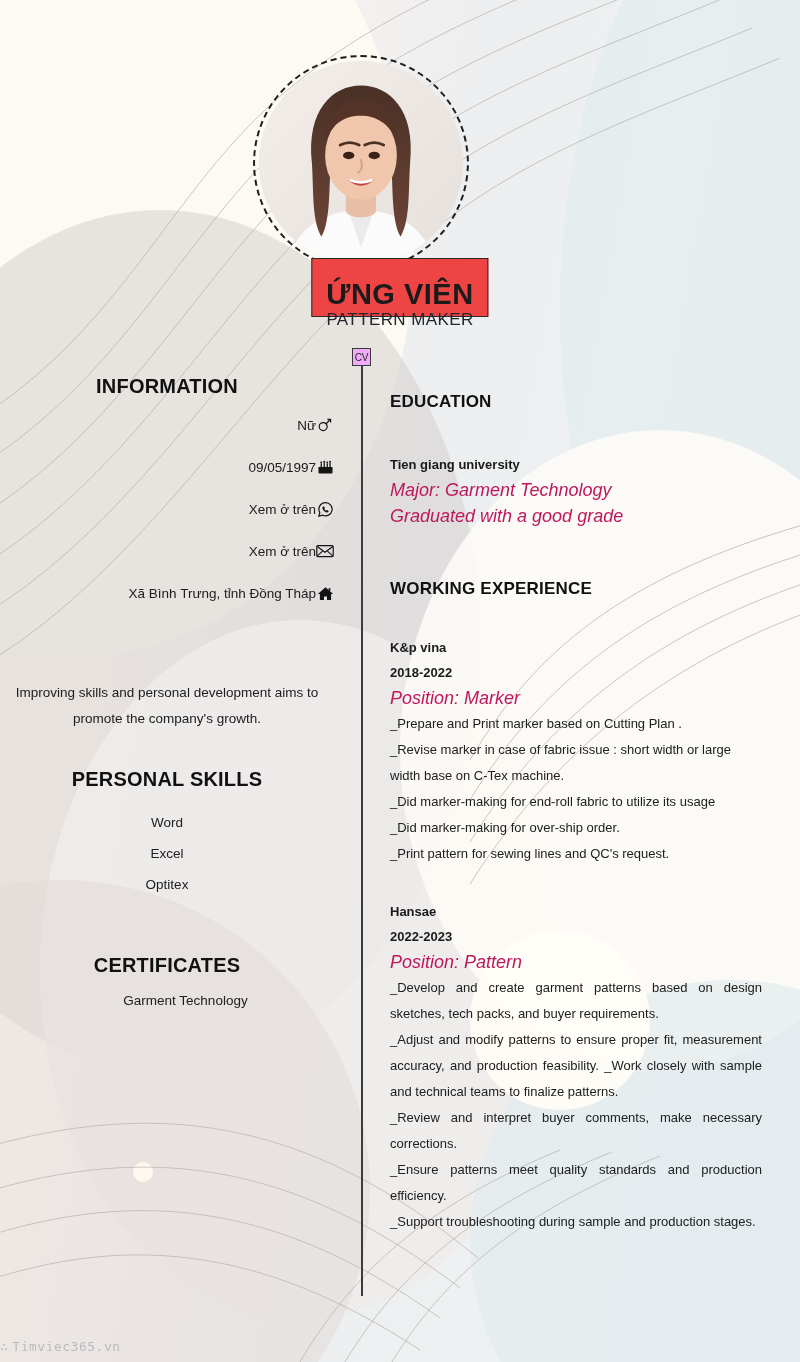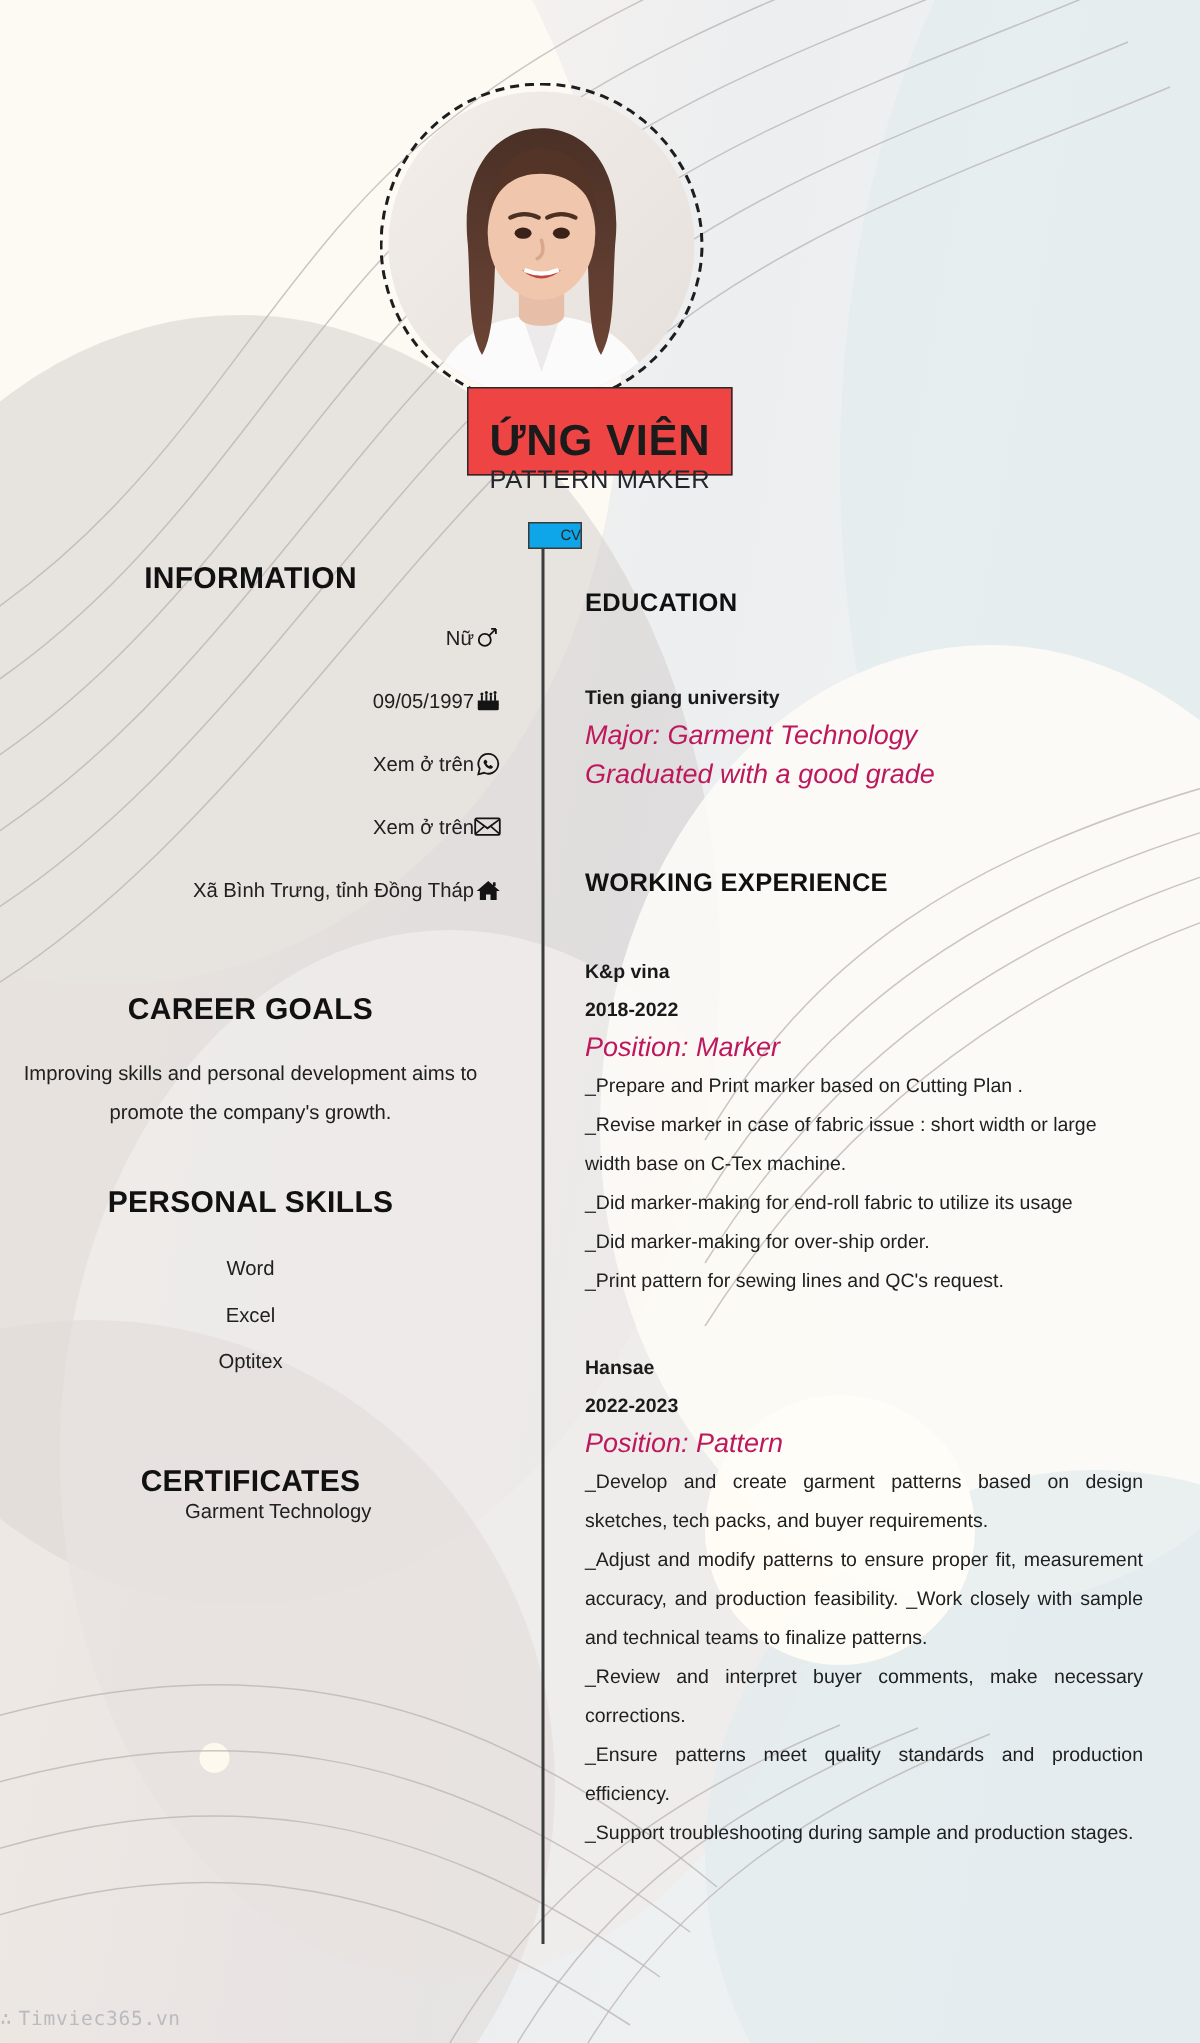--- a/index.html
+++ b/index.html
@@ -139,26 +139,26 @@
     text-align: center;
     font-size: 17px;
     letter-spacing: 0.4px;
     color: #23272b;
   }
 
   
   .cv-box {
     position: absolute;
     left: 352px; top: 348px;
-    width: 36px; height: 18px;
+    width: 19px; height: 18px;
     border: 1px solid #3a3a3a;
-    background: #0ea5e9;
+    background: #f0abfc;
     font-size: 10px;
     line-height: 18px;
-    text-align: right;
+    text-align: center;
     color: #2a2a2a;
     letter-spacing: -0.3px;
     box-sizing: border-box;
   }
   .divider {
     position: absolute;
     left: 361px; top: 366px;
     width: 2px; height: 930px;
     background: #3c3c3c;
   }
@@ -218,21 +218,21 @@
     font-size: 13.5px;
     line-height: 26px;
     color: #202020;
   }
   .skill-list { margin-top: 16px; }
   .skill-item {
     font-size: 13.5px;
     line-height: 31px;
     color: #202020;
   }
-  .cert-list { margin-top: 0; padding-left: 37px; }
+  .cert-list { margin-top: 16px; padding-left: 37px; }
   .cert-item {
     font-size: 13.5px;
     color: #202020;
   }
   .gap-36 { height: 36px; }
   .gap-54 { height: 54px; }
 
   
   .edu-block { margin-top: 40px; }
   .block-title {
@@ -423,21 +423,20 @@
         <span class="info-icon">
           <svg width="17" height="15" viewBox="0 0 17 15">
             <path d="M8.5 1.3 L0.8 8 h2.1 v6 h4.1 v-3.6 h3 V14 h4.1 V8 h2.1 Z" fill="#141414"></path>
             <rect x="11.6" y="2.2" width="1.8" height="2.6" fill="#141414"></rect>
           </svg>
         </span>
       </div>
     </div>
 
     <div class="gap-36"></div>
-    <div class="sec-head">CAREER GOALS</div>
     <div class="goal-text">Improving skills and personal development aims to promote the company's growth.</div>
 
     <div class="gap-36"></div>
     <div class="sec-head">PERSONAL SKILLS</div>
     <div class="skill-list">
       <div class="skill-item">Word</div>
       <div class="skill-item">Excel</div>
       <div class="skill-item">Optitex</div>
     </div>
 

